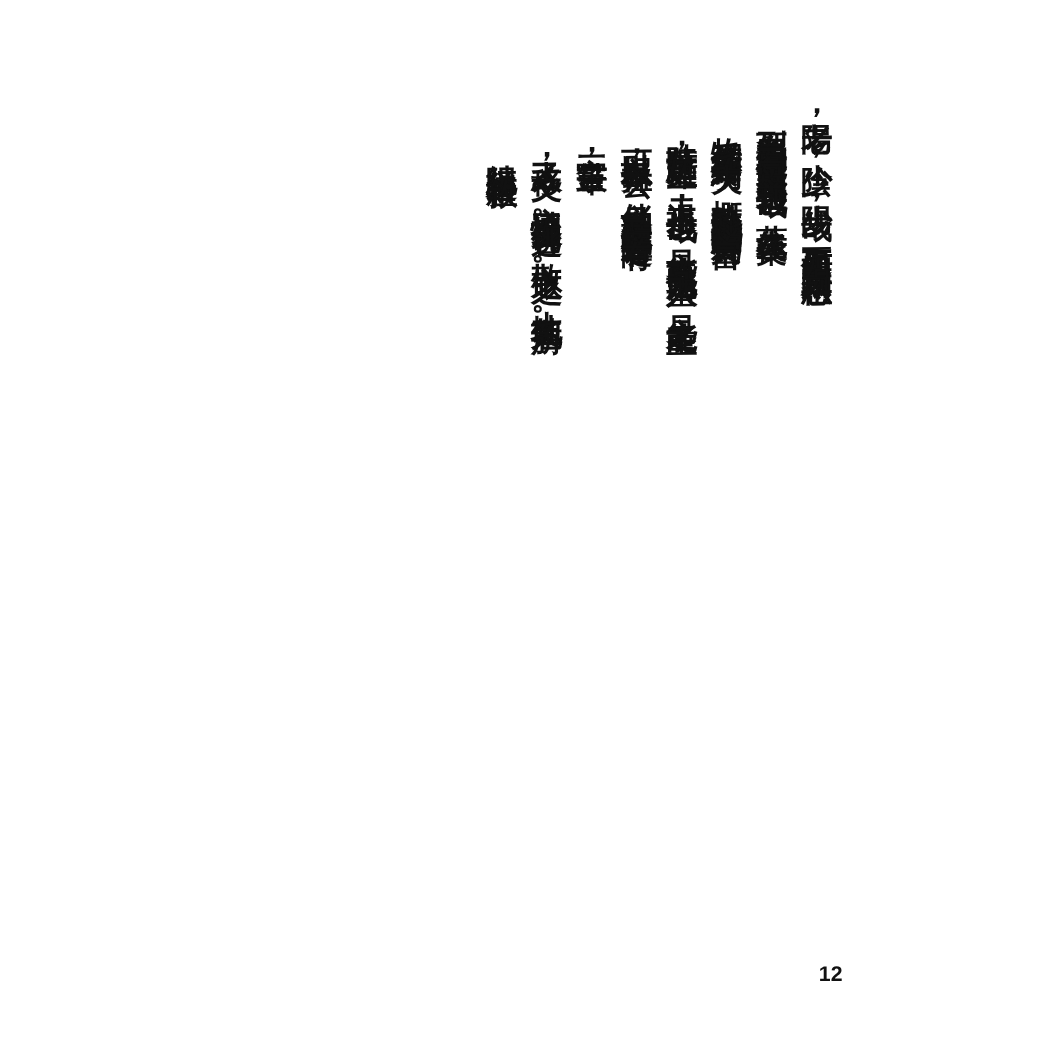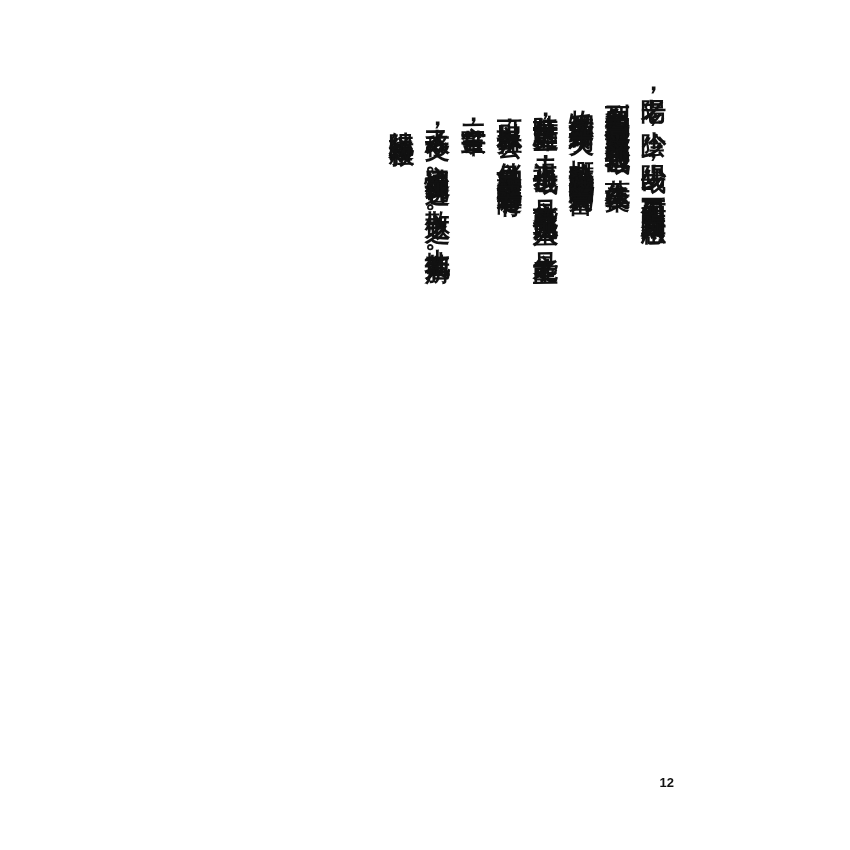--- a/index.html
+++ b/index.html
@@ -53,21 +53,21 @@
   .column.c4 { height: 580px; margin-top: 16px; }
   .column.c5 { height: 566px; margin-top: 22px; }
   .column.c6 { height: 560px; margin-top: 26px; }
   .column.c7 { height: 508px; margin-top: 30px; }
   .column.c8 { height: 330px; margin-top: 34px; }
   .page-number {
     position: absolute;
     right: 176px;
     bottom: 60px;
     font-family: "Liberation Sans", sans-serif;
-    font-size: 13px;
+    font-size: 17px;
     font-weight: 700;
     color: #111111;
   }
 </style>
 </head>
 <body>
 
 <div class="page">
 
   <div class="text-block">

